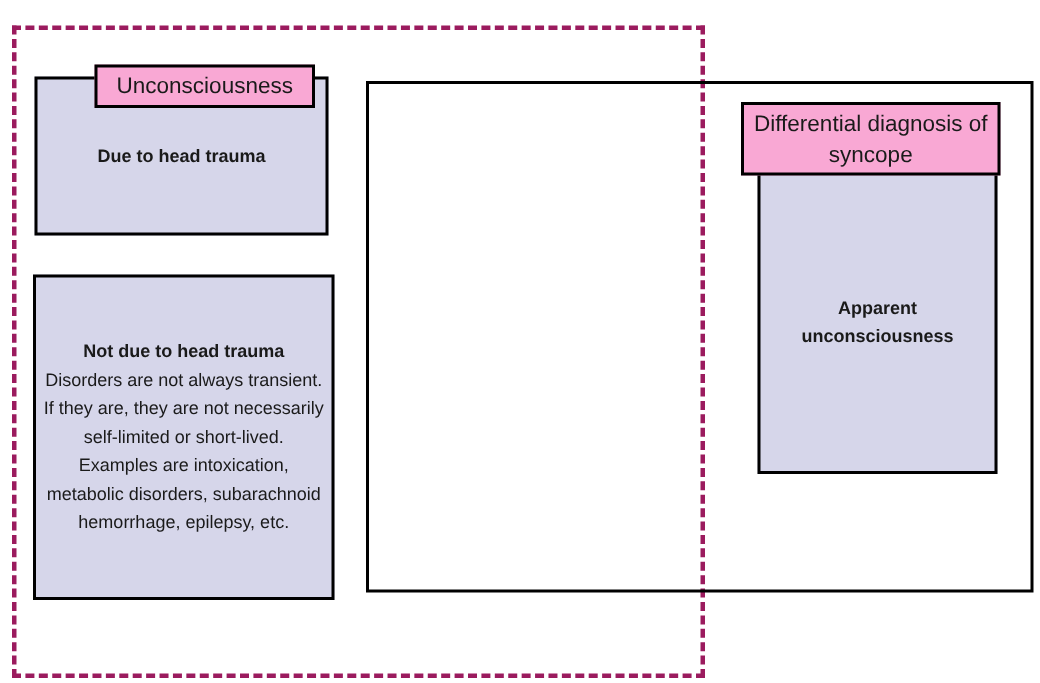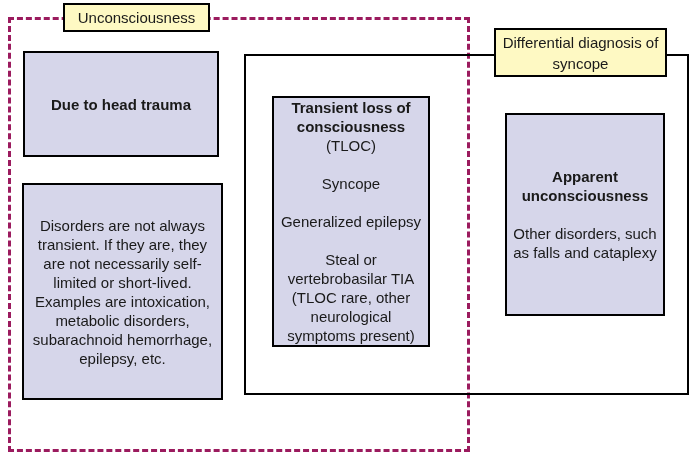--- a/index.html
+++ b/index.html
@@ -40,42 +40,43 @@
   .node {
     position: absolute;
     background: #d6d6ea;
     border: 2px solid #000000;
     box-sizing: border-box;
     display: flex;
     flex-direction: column;
     align-items: center;
     justify-content: center;
     text-align: center;
-    font-size: 15px;
+    font-size: 12px;
     line-height: 19px;
     z-index: 3;
   }
   .node .box-title { font-weight: bold; }
   .node .box-body { margin-top: 0; }
   .node .item { margin-top: 19px; }
   .title-narrow { max-width: 150px; }
 
   
   .tag {
     position: absolute;
-    background: #fef9c3;
+    background: #f9a8d4;
     border: 2px solid #000000;
     box-sizing: border-box;
     display: flex;
     align-items: center;
     justify-content: center;
     text-align: center;
     font-size: 15px;
     line-height: 21px;
     z-index: 4;
+    margin-top: 40px;
   }
   .tag-unconsciousness {
     left: 63px;
     top: 3px;
     width: 147px;
     height: 29px;
   }
   .tag-differential {
     left: 494px;
     top: 28px;
@@ -103,29 +104,22 @@
 
   <div class="tag tag-differential">
     <span>Differential diagnosis of syncope</span>
   </div>
 
   <div class="node box-due-trauma">
     <div class="box-title">Due to head trauma</div>
   </div>
 
   <div class="node box-not-due-trauma">
+    <div class="box-title title-narrow">Not due to head trauma</div>
     <div class="box-body">Disorders are not always transient. If they are, they are not necessarily self-limited or short-lived. Examples are intoxication, metabolic disorders, subarachnoid hemorrhage, epilepsy, etc.</div>
   </div>
 
-  <div class="node box-tloc">
-    <div class="box-title">Transient loss of consciousness</div>
-    <div class="box-sub">(TLOC)</div>
-    <div class="item">Syncope</div>
-    <div class="item">Generalized epilepsy</div>
-    <div class="item">Steal or vertebrobasilar TIA (TLOC rare, other neurological symptoms present)</div>
-  </div>
 
   <div class="node box-apparent">
     <div class="box-title">Apparent unconsciousness</div>
-    <div class="item">Other disorders, such as falls and cataplexy</div>
   </div>
 
 </div>
 
 </body></html>

